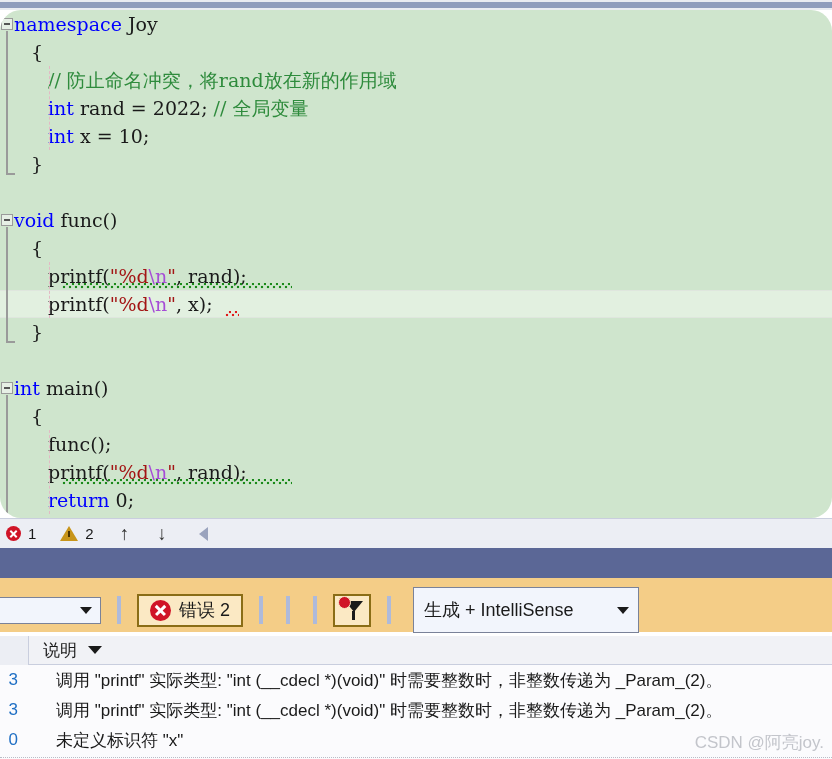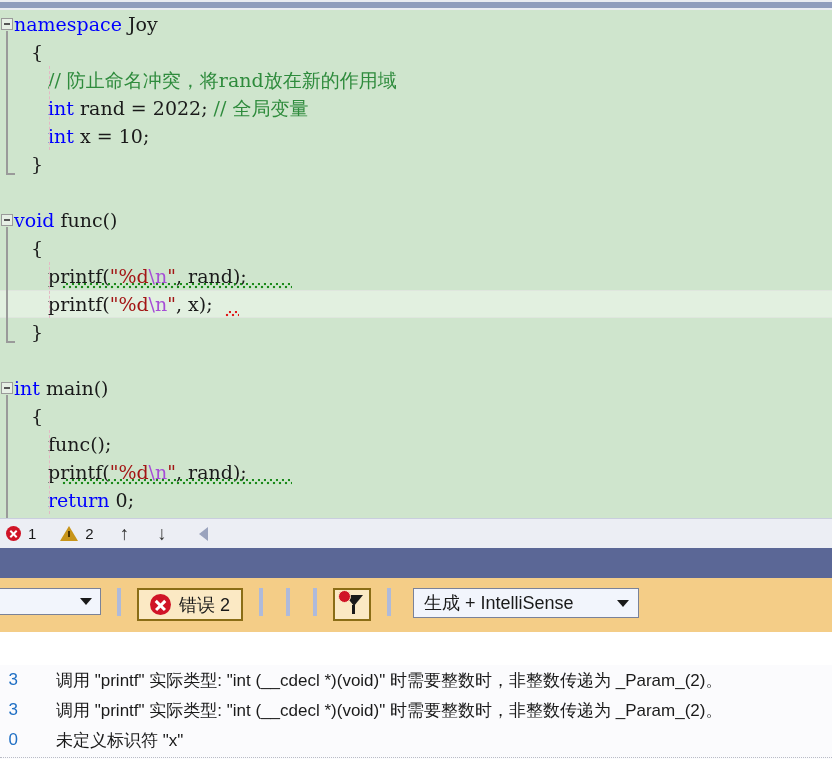--- a/index.html
+++ b/index.html
@@ -20,20 +20,21 @@
   .top-strip .thumb {
     position: absolute; left: 0; top: 2px; height: 6px; width: 832px;
     background: #8f9cbd;
   }
 
   
   .editor {
     position: absolute; left: 0; top: 10px; width: 832px; height: 508px;
     background: #cfe5cd;
     overflow: hidden;
+    border-radius: 21px;
   }
   .code {
     position: absolute; left: 0; top: 0;
     font-family: "DejaVu Serif", "Liberation Serif", serif;
     font-size: 19px;
     line-height: 28px;
     white-space: pre;
     color: #1a1a1a;
   }
   .line { position: relative; height: 28px; padding-left: 14px; }
@@ -136,21 +137,21 @@
   }
   
   .tan-band {
     position: absolute; left: 0; top: 578px; width: 832px; height: 54px;
     background: #f4cd87;
   }
 
   
   .el-toolbar {
     position: absolute; left: 0; top: 588px; width: 832px; height: 44px;
-    display: flex; align-items: flex-start; gap: 9px;
+    display: flex; align-items: center; gap: 9px;
   }
   .search-box {
     width: 103px; height: 27px; margin-left: -2px;
     background: #f2f5fc; border: 1px solid #7a8299;
     box-sizing: border-box; display: flex; align-items: center;
     justify-content: flex-end; padding-right: 8px;
   }
   .caret-down {
     width: 0; height: 0; border-left: 6px solid transparent;
     border-right: 6px solid transparent; border-top: 7px solid #1a1a1a;
@@ -204,21 +205,21 @@
   .funnel-stem {
     position: absolute; left: 17px; top: 15px;
     width: 3px; height: 9px; background: #1a1a1a;
   }
   .filter-badge {
     position: absolute; left: 3px; top: 0px;
     width: 11px; height: 11px; border-radius: 50%;
     background: #d01427; border: 1.5px solid #fbe9c4;
   }
   .combo {
-    height: 30px; min-width: 226px; background: #f2f5fc;
+    height: 46px; min-width: 226px; background: #f2f5fc;
     border: 1px solid #7a8299; box-sizing: border-box;
     display: flex; align-items: center; justify-content: space-between;
     padding: 0 9px 0 10px; font-size: 18px; color: #1a1a1a;
     margin-left: 6px;
   }
 
   
   .table-head {
     position: absolute; left: 0; top: 636px; width: 832px; height: 29px;
     background: #f1f2f6; border-bottom: 1px solid #c9cede;
@@ -311,30 +312,38 @@
       <span class="filter-badge"></span>
     </div>
     <div class="sep"></div>
 
     <div class="combo">
       <span>生成 + IntelliSense</span>
       <span class="caret-down"></span>
     </div>
   </div>
 
+  <div class="table-head">
+    <div class="th-spacer"></div>
+    <div class="th-desc">
+      <span>说明</span>
+      <span class="th-caret"></span>
+    </div>
+  </div>
 
   <div class="rows" id="rows-root">
       <div class="row">
         <div class="row-code">3</div>
         <div class="row-desc">调用 "printf" 实际类型: "int (__cdecl *)(void)" 时需要整数时，非整数传递为 _Param_(2)。</div>
       </div>
       <div class="row">
         <div class="row-code">3</div>
         <div class="row-desc">调用 "printf" 实际类型: "int (__cdecl *)(void)" 时需要整数时，非整数传递为 _Param_(2)。</div>
       </div>
       <div class="row">
         <div class="row-code">0</div>
         <div class="row-desc">未定义标识符 "x"</div>
       </div>
     </div>
 
+  <div class="watermark">CSDN @阿亮joy.</div>
   <div class="bottom-line"></div>
 </div>
 
 </body></html>

